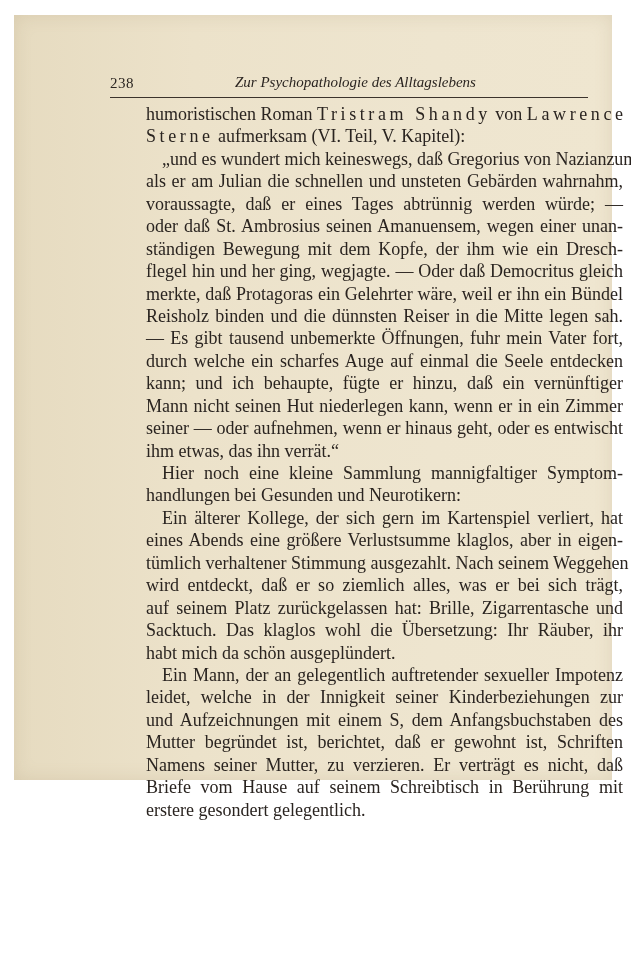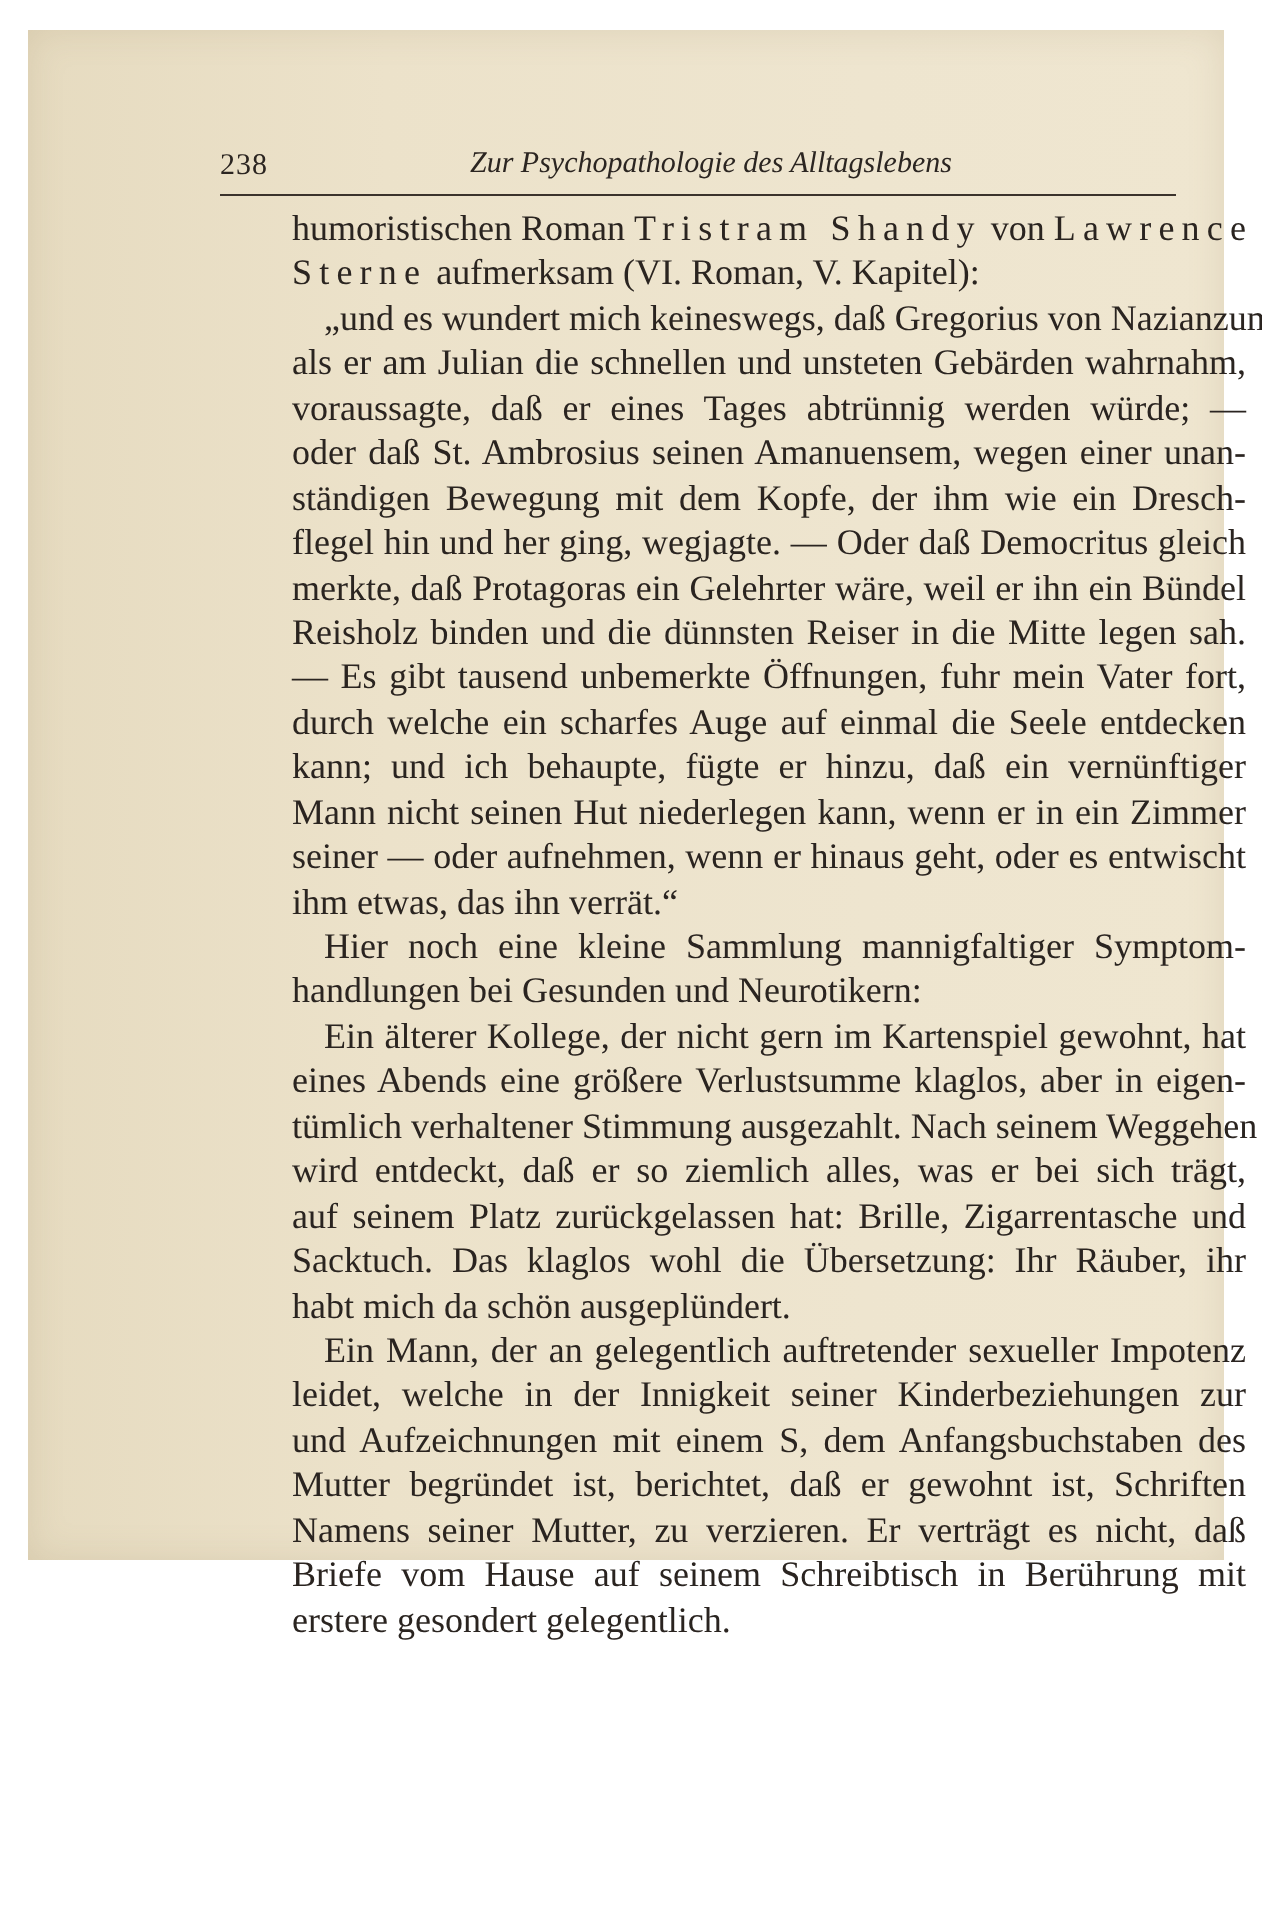--- a/index.html
+++ b/index.html
@@ -84,38 +84,38 @@
 <body>
 
 <div class="page">
   <div class="running-head">
     <span class="page-number">238</span>
     <span class="head-title">Zur Psychopathologie des Alltagslebens</span>
   </div>
   <div class="head-rule"></div>
   <div class="body-text" id="body-text">
       <div class="line"><span>humoristischen Roman </span><span class="spaced">Tristram Shandy</span><span> von </span><span class="spaced">Lawrence</span></div>
-      <div class="line last"><span class="spaced">Sterne</span><span> aufmerksam (VI. Roman, V. Kapitel):</span></div>
+      <div class="line last"><span class="spaced">Sterne</span><span> aufmerksam (VI. Teil, V. Kapitel):</span></div>
       <div class="line indent"><span>„und es wundert mich keineswegs, daß Gregorius von Nazianzum,</span></div>
       <div class="line"><span>als er am Julian die schnellen und unsteten Gebärden wahrnahm,</span></div>
       <div class="line"><span>voraussagte, daß er eines Tages abtrünnig werden würde; —</span></div>
       <div class="line"><span>oder daß St. Ambrosius seinen Amanuensem, wegen einer unan-</span></div>
       <div class="line"><span>ständigen Bewegung mit dem Kopfe, der ihm wie ein Dresch-</span></div>
       <div class="line"><span>flegel hin und her ging, wegjagte. — Oder daß Democritus gleich</span></div>
       <div class="line"><span>merkte, daß Protagoras ein Gelehrter wäre, weil er ihn ein Bündel</span></div>
       <div class="line"><span>Reisholz binden und die dünnsten Reiser in die Mitte legen sah.</span></div>
       <div class="line"><span>— Es gibt tausend unbemerkte Öffnungen, fuhr mein Vater fort,</span></div>
       <div class="line"><span>durch welche ein scharfes Auge auf einmal die Seele entdecken</span></div>
       <div class="line"><span>kann; und ich behaupte, fügte er hinzu, daß ein vernünftiger</span></div>
       <div class="line"><span>Mann nicht seinen Hut niederlegen kann, wenn er in ein Zimmer</span></div>
       <div class="line"><span>seiner — oder aufnehmen, wenn er hinaus geht, oder es entwischt</span></div>
       <div class="line last"><span>ihm etwas, das ihn verrät.“</span></div>
       <div class="line indent"><span>Hier noch eine kleine Sammlung mannigfaltiger Symptom-</span></div>
       <div class="line last"><span>handlungen bei Gesunden und Neurotikern:</span></div>
-      <div class="line indent"><span>Ein älterer Kollege, der nicht gern im Kartenspiel gewohnt, hat</span></div>
+      <div class="line indent"><span>Ein älterer Kollege, der sich gern im Kartenspiel verliert, hat</span></div>
       <div class="line"><span>eines Abends eine größere Verlustsumme klaglos, aber in eigen-</span></div>
       <div class="line"><span>tümlich verhaltener Stimmung ausgezahlt. Nach seinem Weggehen</span></div>
       <div class="line"><span>wird entdeckt, daß er so ziemlich alles, was er bei sich trägt,</span></div>
       <div class="line"><span>auf seinem Platz zurückgelassen hat: Brille, Zigarrentasche und</span></div>
       <div class="line"><span>Sacktuch. Das klaglos wohl die Übersetzung: Ihr Räuber, ihr</span></div>
       <div class="line last"><span>habt mich da schön ausgeplündert.</span></div>
       <div class="line indent"><span>Ein Mann, der an gelegentlich auftretender sexueller Impotenz</span></div>
       <div class="line"><span>leidet, welche in der Innigkeit seiner Kinderbeziehungen zur</span></div>
       <div class="line"><span>und Aufzeichnungen mit einem S, dem Anfangsbuchstaben des</span></div>
       <div class="line"><span>Mutter begründet ist, berichtet, daß er gewohnt ist, Schriften</span></div>

